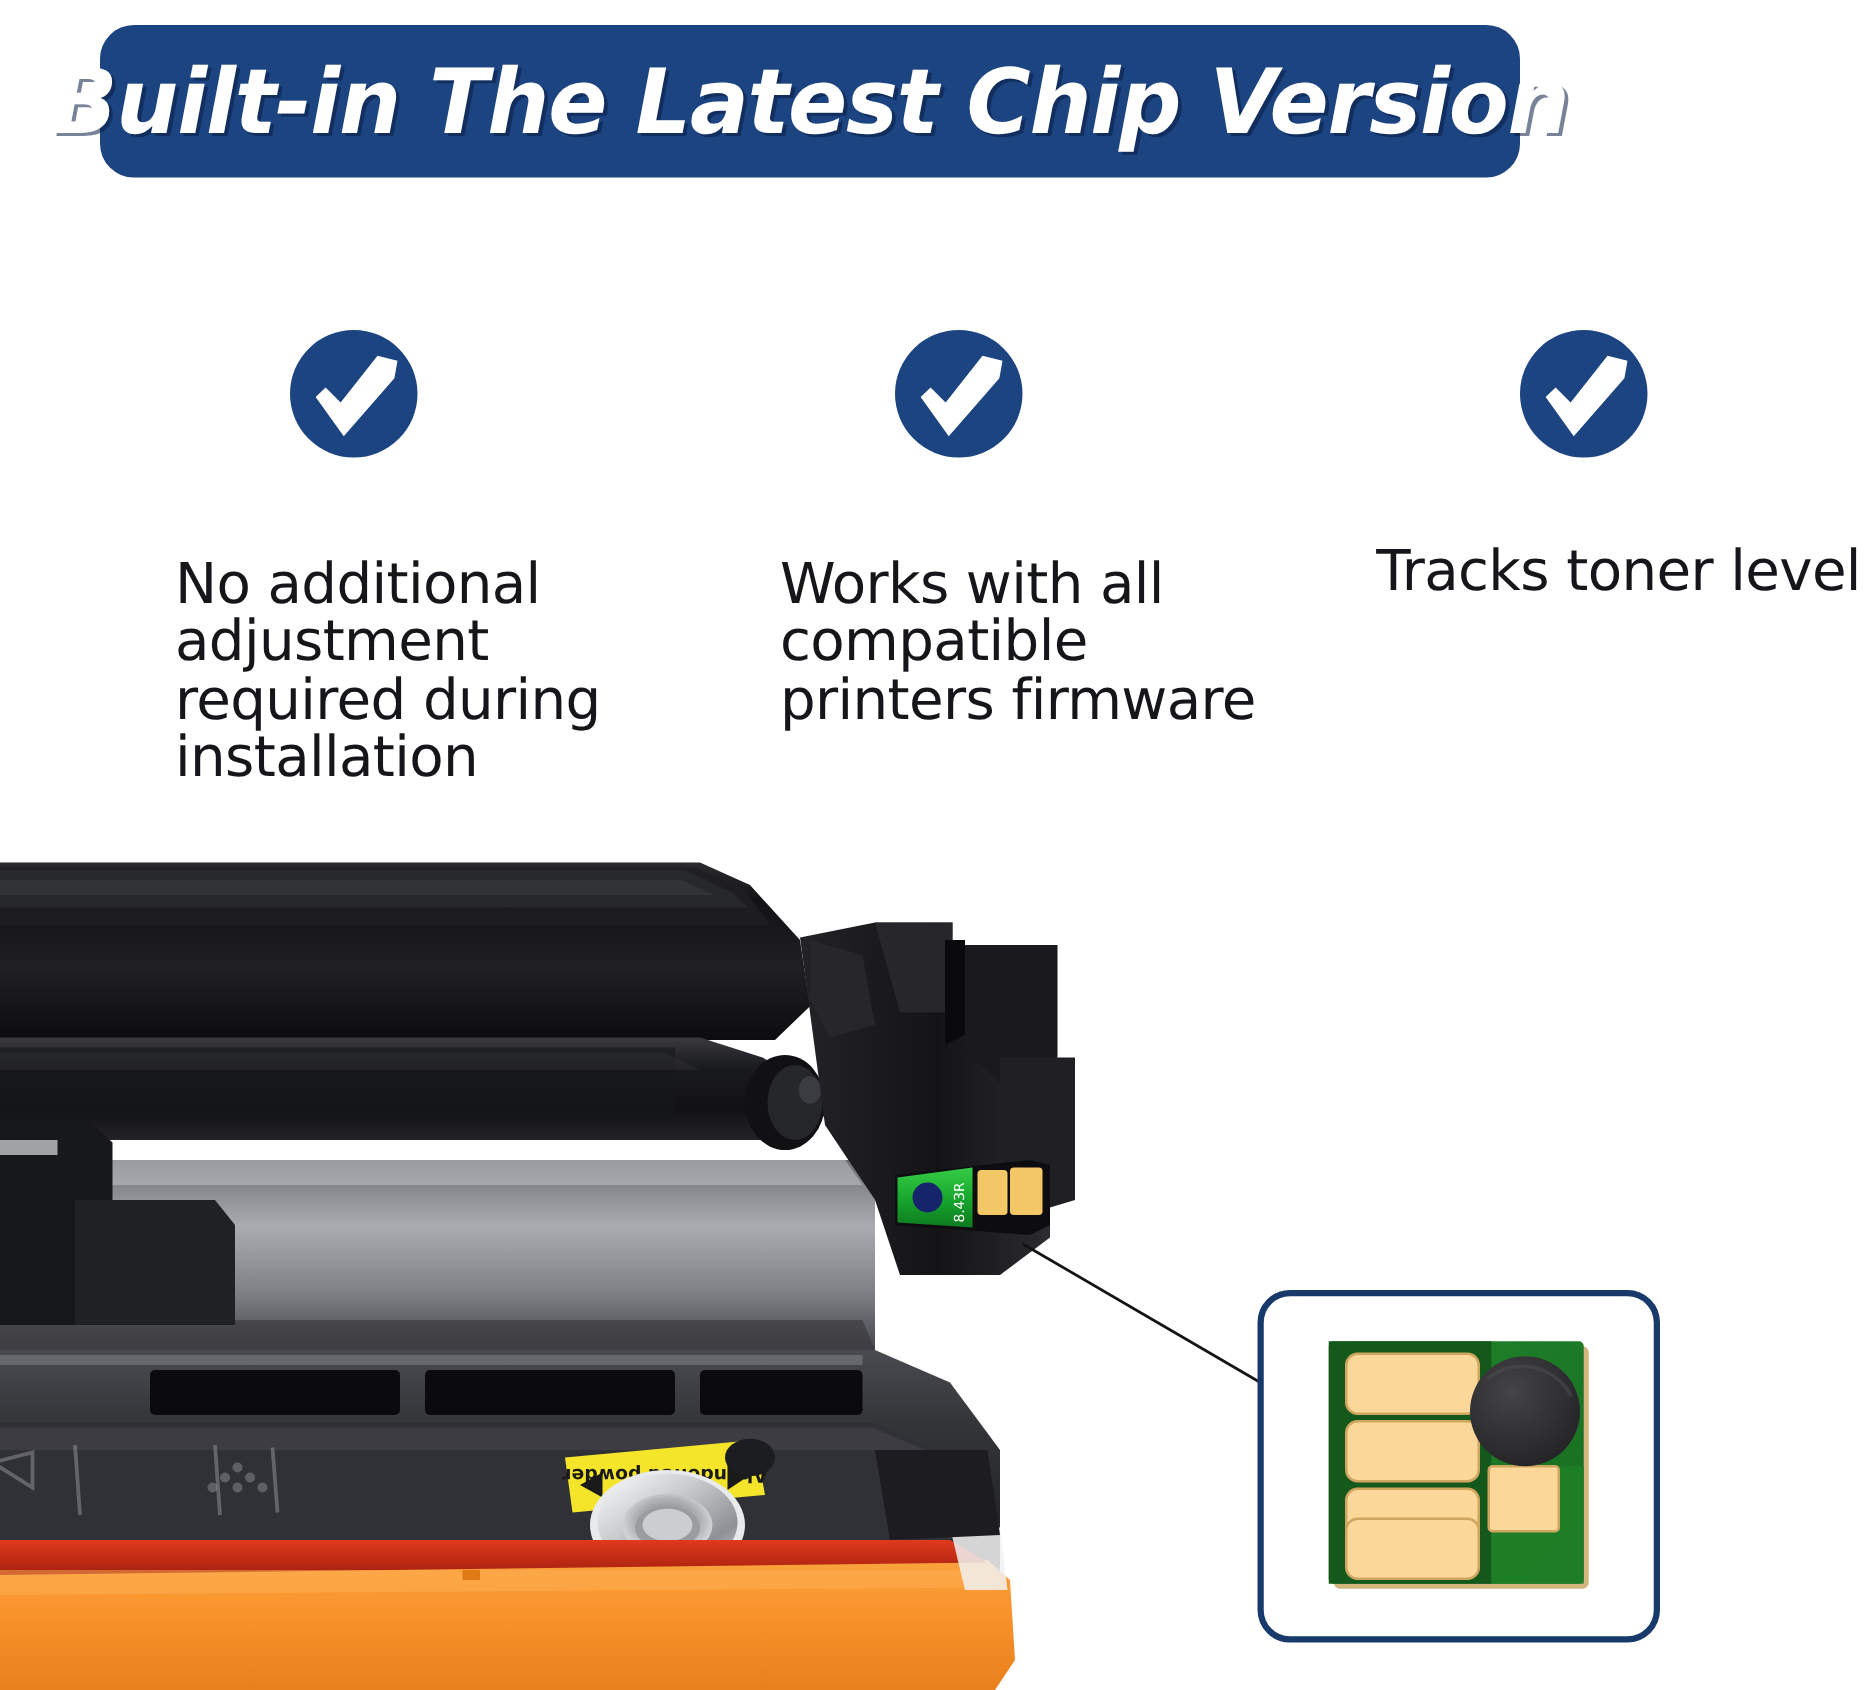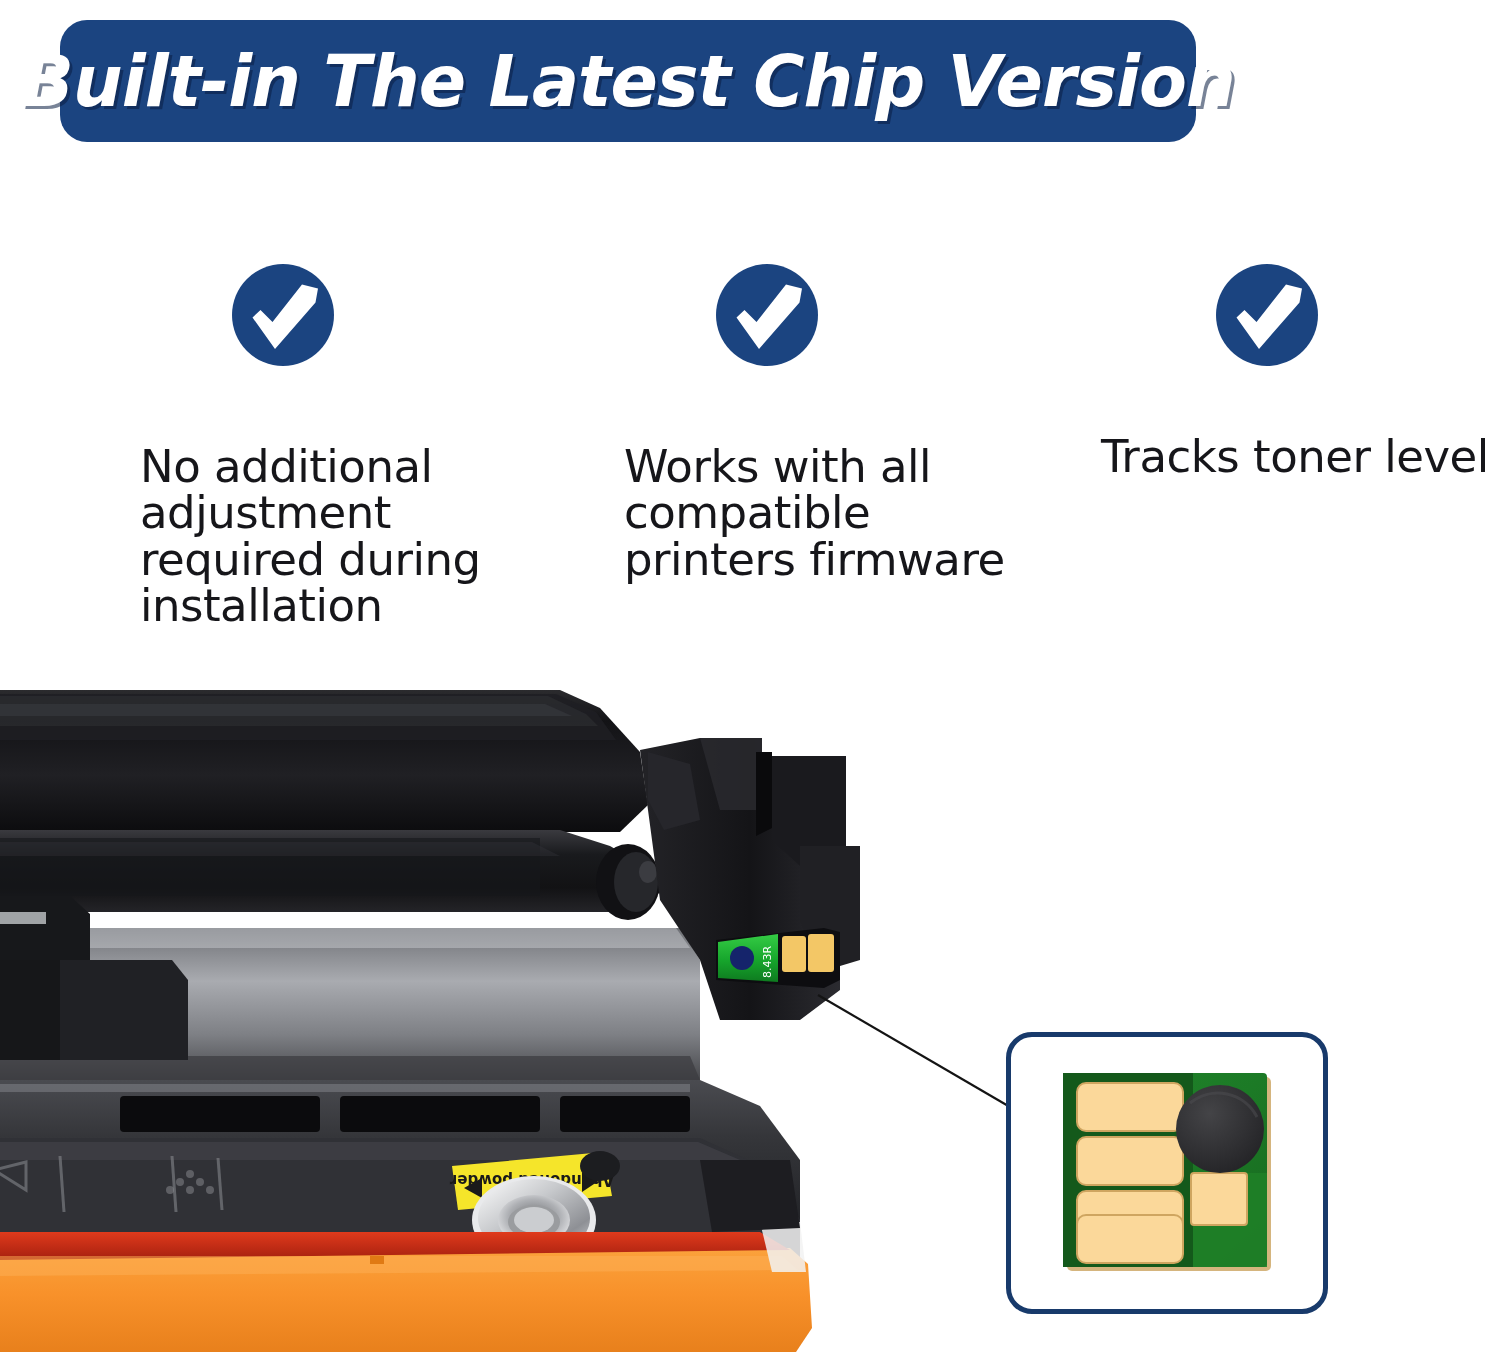--- a/index.html
+++ b/index.html
@@ -11,21 +11,21 @@
     width: 1500px;
     height: 1352px;
     position: relative;
     overflow: hidden;
     font-family: "DejaVu Sans", sans-serif;
   }
 
   
   #header-banner {
     position: absolute;
-    left: 60px;
+    left: 80px;
     top: 20px;
     width: 1136px;
     height: 122px;
     background: #1b4480;
     border-radius: 27px;
     display: flex;
     align-items: center;
     justify-content: center;
     box-sizing: border-box;
   }

